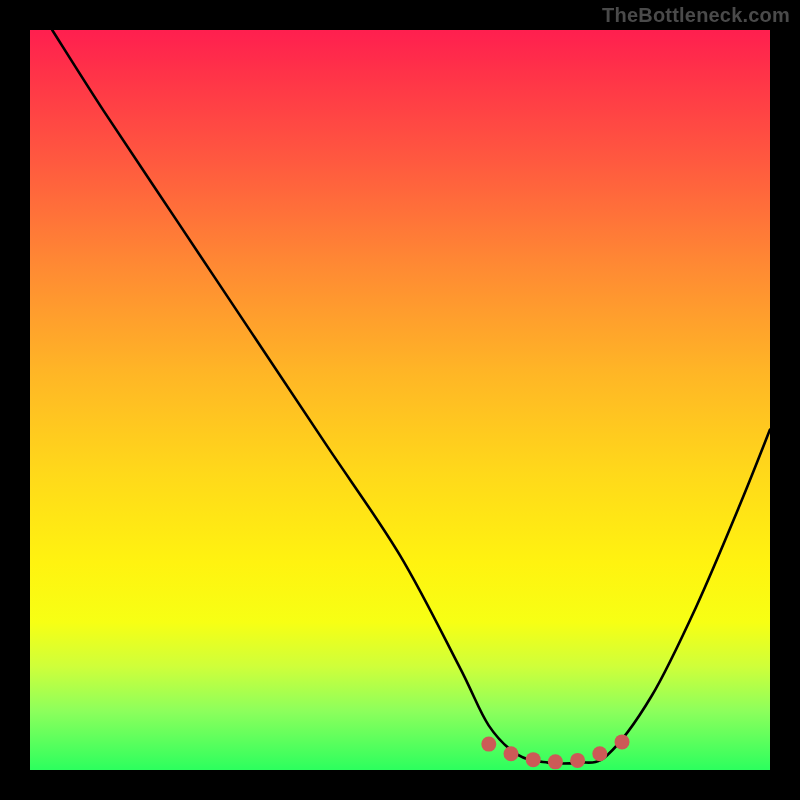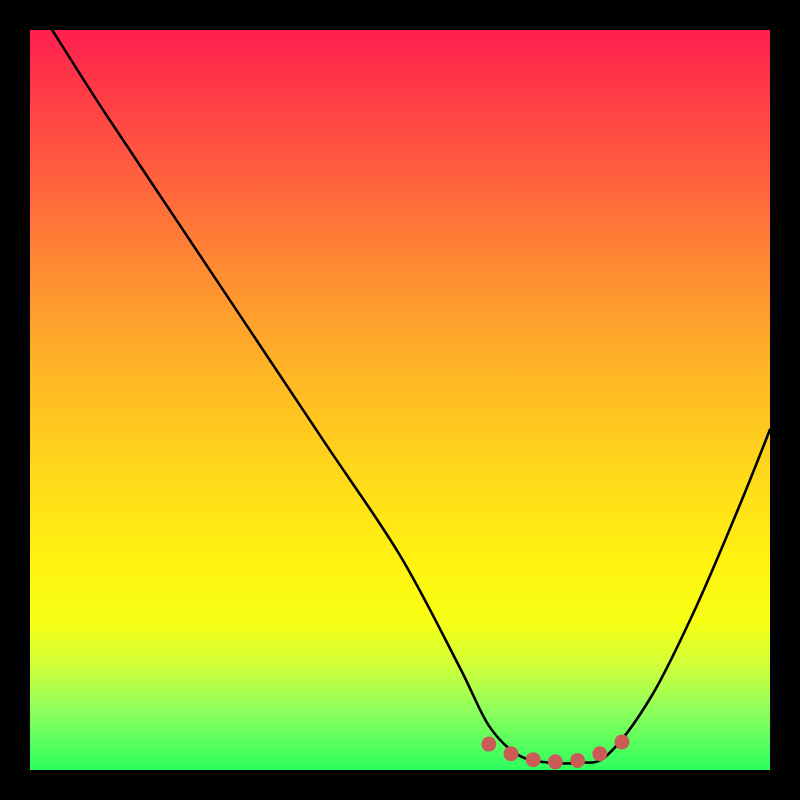--- a/index.html
+++ b/index.html
@@ -68,13 +68,14 @@
         <circle cx="458.8" cy="714.1" r="7.5" fill="#cc5a57"></circle>
         <circle cx="481" cy="723.72" r="7.5" fill="#cc5a57"></circle>
         <circle cx="503.20000000000005" cy="729.64" r="7.5" fill="#cc5a57"></circle>
         <circle cx="525.4" cy="731.86" r="7.5" fill="#cc5a57"></circle>
         <circle cx="547.6" cy="730.38" r="7.5" fill="#cc5a57"></circle>
         <circle cx="569.8000000000001" cy="723.72" r="7.5" fill="#cc5a57"></circle>
         <circle cx="592" cy="711.88" r="7.5" fill="#cc5a57"></circle>
       </g>
   </svg>
 
+  <div class="watermark">TheBottleneck.com</div>
 </div>
 
 </body></html>

